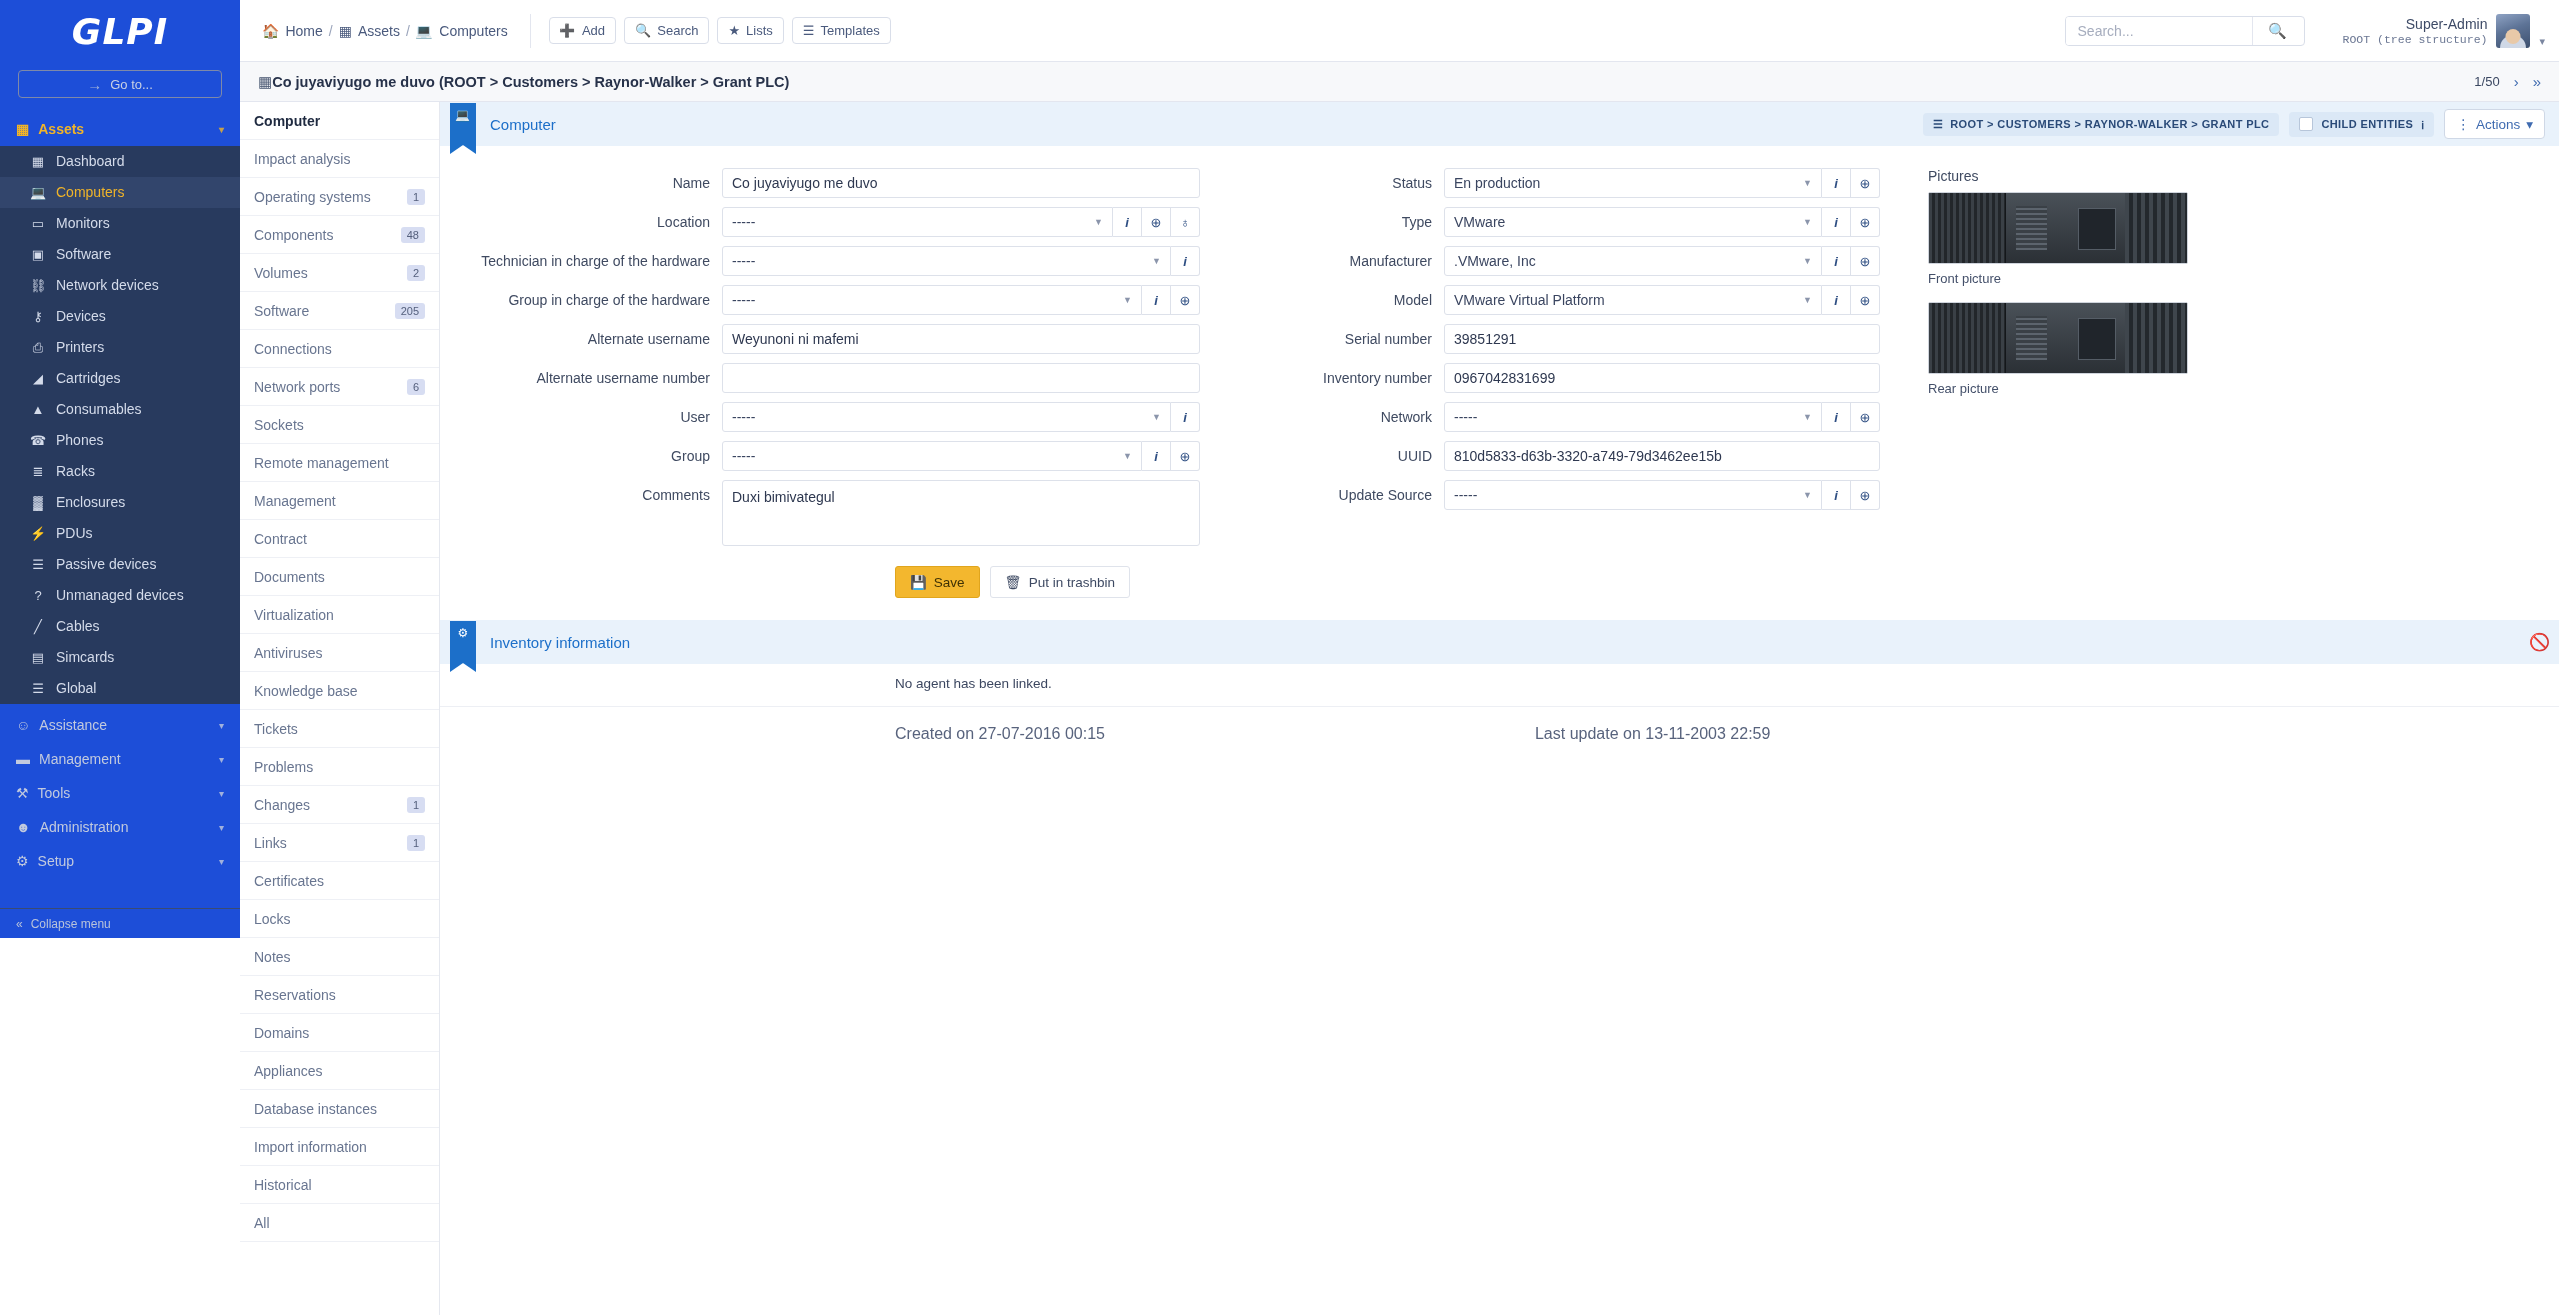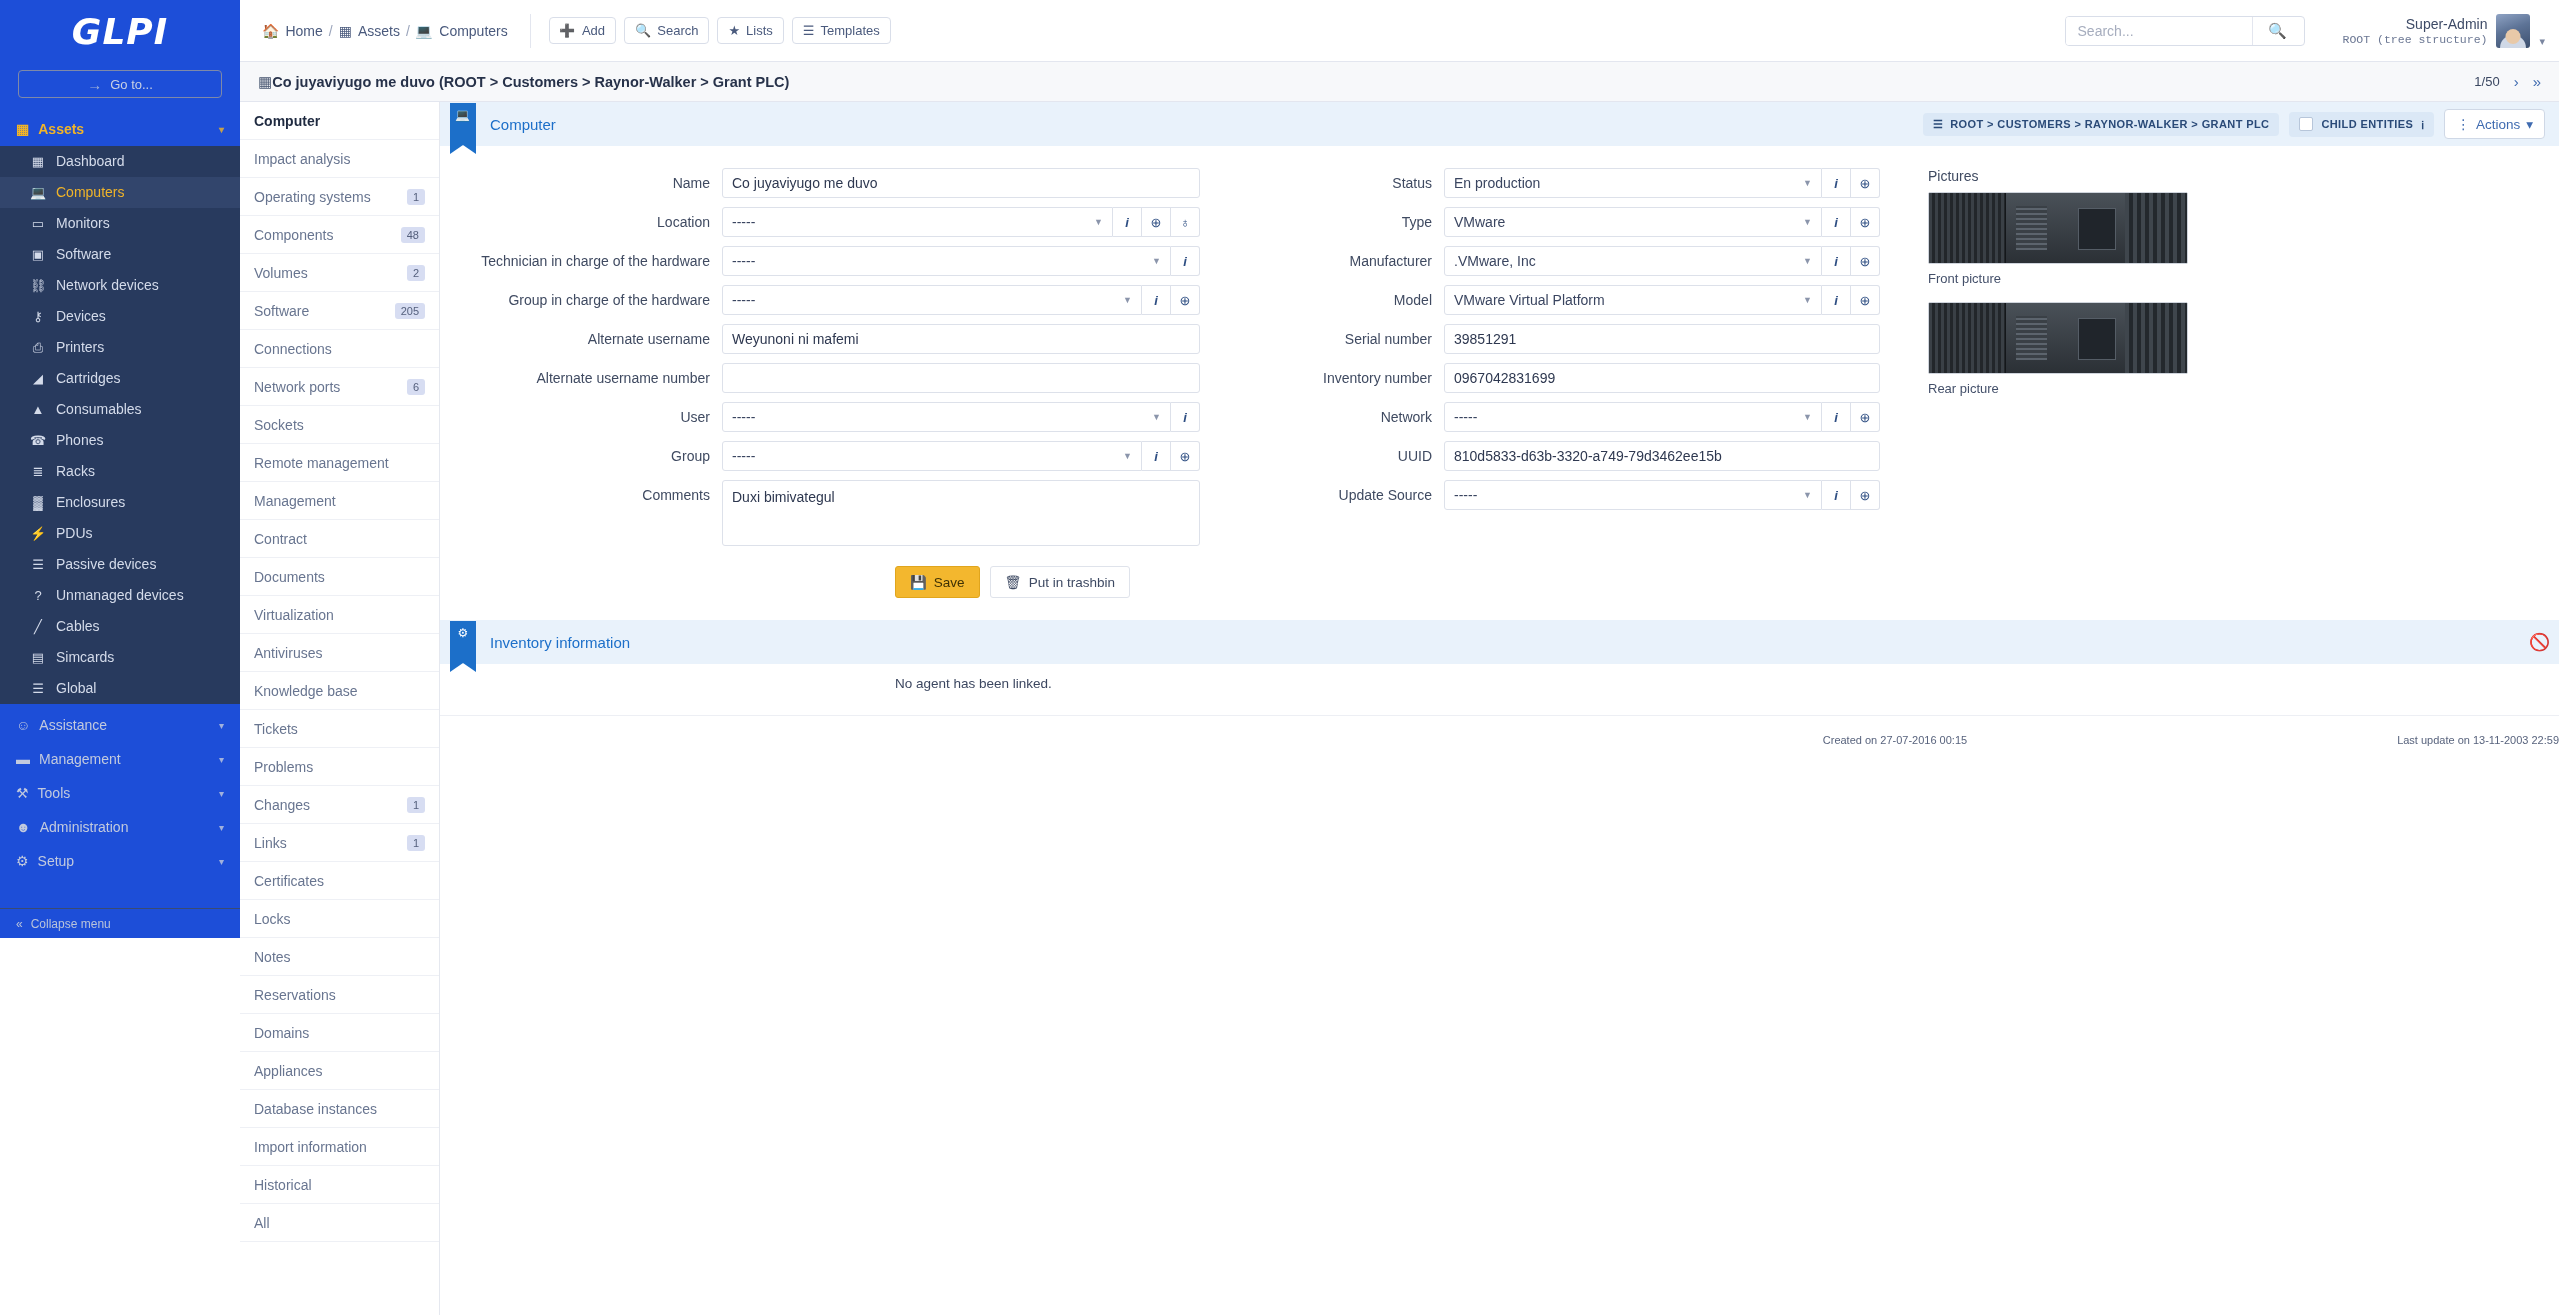--- a/index.html
+++ b/index.html
@@ -223,22 +223,22 @@
   .btn-trash {
     background:#fff; border:1px solid #dfe3eb; border-radius:3px;
     padding:7px 14px; font-size:13.5px; color:#3e4a63; cursor:pointer;
     display:flex; align-items:center; gap:7px;
   }
 
   .inv-note { padding:12px 0 12px 455px; font-size:13.5px; color:#3c4760; }
   .eye-off { margin-left:auto; color:#3f6bb0; font-size:17px; cursor:pointer; padding-right:8px; }
 
   .footer-meta {
-    border-top:1px solid #edeff4; margin-top:12px;
-    display:flex; padding:18px 0 18px 455px; font-size:11px; color:#58637d;justify-content:flex-end;
+    border-top:1px solid #edeff4; margin-top:3px;
+    display:flex; padding:18px 0 18px 455px; font-size:16px; color:#58637d;
   }
   .footer-meta .right { margin-left:430px; }
 </style>
 </head>
 <body>
 
 <aside id="sidebar">
   <div class="logo-wrap">
     <span class="logo-text">GLPI</span>
   </div>

